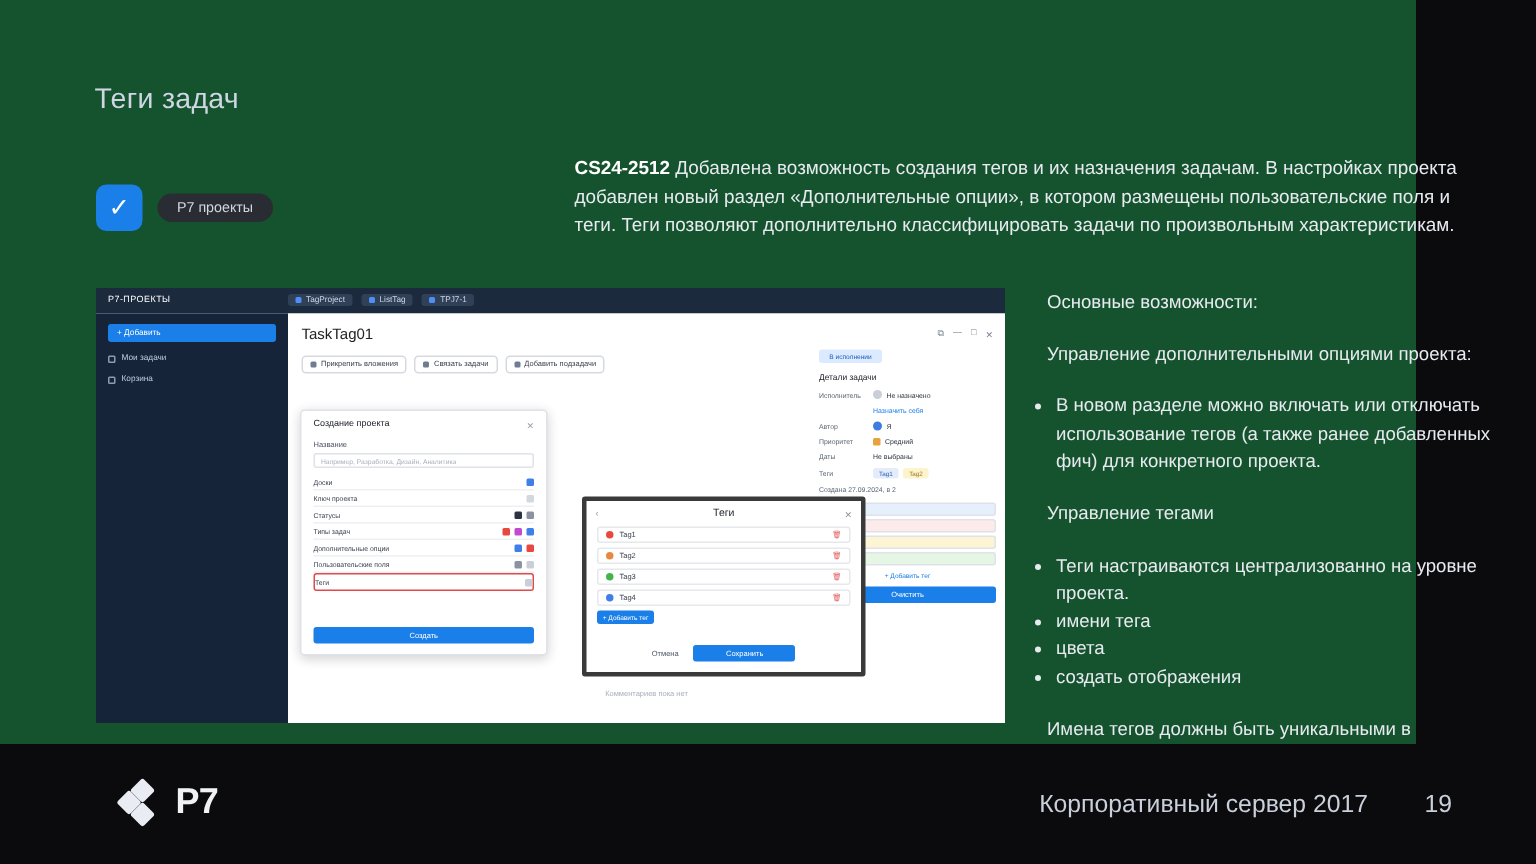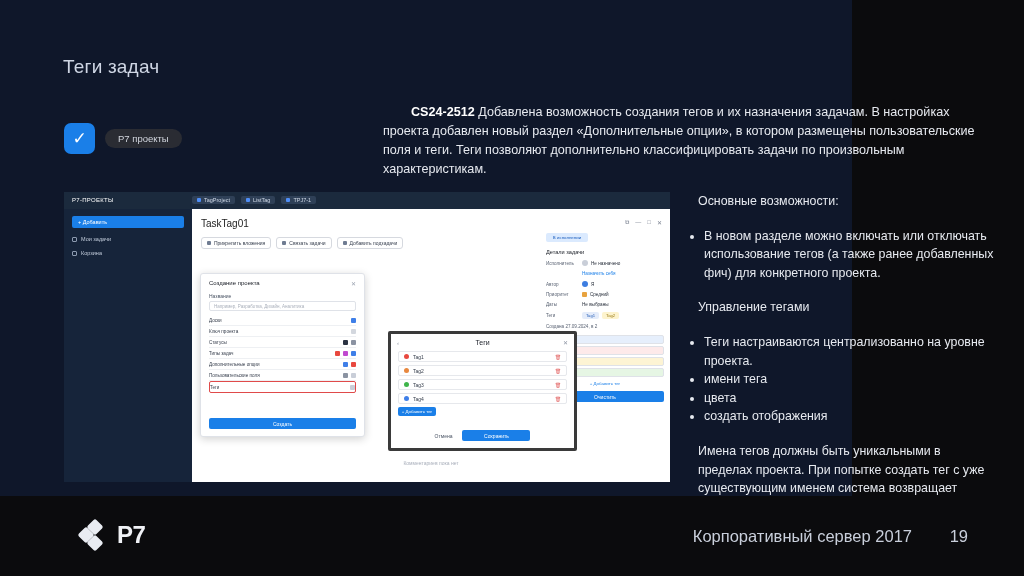--- a/index.html
+++ b/index.html
@@ -3,22 +3,22 @@
 <meta charset="utf-8">
 <style>
   * { box-sizing: border-box; }
   html, body { margin:0; padding:0; }
   body {
     width:1024px; height:576px; background:#0b0b0d;
     font-family:"Liberation Sans", sans-serif;
     overflow:hidden; position:relative;
   }
   .slide {
-    position:absolute; left:0; top:0; width:852px; height:576px;
-    background:#0f172a;
+    position:absolute; left:0; top:0; width:944px; height:576px;
+    background:#14532d;
   }
   
   .slide-title {
     position:absolute; left:63px; top:56px;
     font-size:19px; color:#cfd6e4; letter-spacing:.2px;
   }
   
   .badge-row { position:absolute; left:64px; top:123px; display:flex; align-items:center; gap:10px; }
   .check-box {
     width:31px; height:31px; border-radius:7px; background:#1a7fe8;
@@ -28,21 +28,21 @@
   .pill {
     height:19px; padding:0 13px; border-radius:10px;
     background:#2a2c33; color:#d2d6de; font-size:9.5px;
     display:flex; align-items:center;
   }
   
   .lead {
     position:absolute; left:383px; top:103px; width:597px;
     font-size:12.6px; line-height:1.52; color:#e7eaf0;
   }
-  .lead b { color:#ffffff;margin-left:28px; }
+  .lead b { color:#ffffff; }
   
   .right-col {
     position:absolute; left:682px; top:176px; width:325px;
     font-size:12.4px; line-height:1.5; color:#e7eaf0;
   }
   .right-col p { margin:16px; }
   .right-col ul { margin:0 0 0 0; padding-left:22px; list-style:disc; }
   .right-col li { margin:0; }
   
   .shot {
@@ -158,20 +158,21 @@
     <div class="check-box">✓</div>
     <div class="pill">Р7 проекты</div>
   </div>
 
   <div class="lead">
     <b>CS24-2512</b><span> Добавлена возможность создания тегов и их назначения задачам. В настройках проекта добавлен новый раздел «Дополнительные опции», в котором размещены пользовательские поля и теги. Теги позволяют дополнительно классифицировать задачи по произвольным характеристикам.</span>
   </div>
 
   <div class="right-col">
     <p>Основные возможности:</p>
+    <p>Управление дополнительными опциями проекта:</p>
     <ul>
       <li>В новом разделе можно включать или отключать использование тегов (а также ранее добавленных фич) для конкретного проекта.</li>
     </ul>
     <p>Управление тегами</p>
     <ul>
       <li>Теги настраиваются централизованно на уровне проекта.</li>
     </ul>
     <ul>
       <li>имени тега</li>
       <li>цвета</li>

